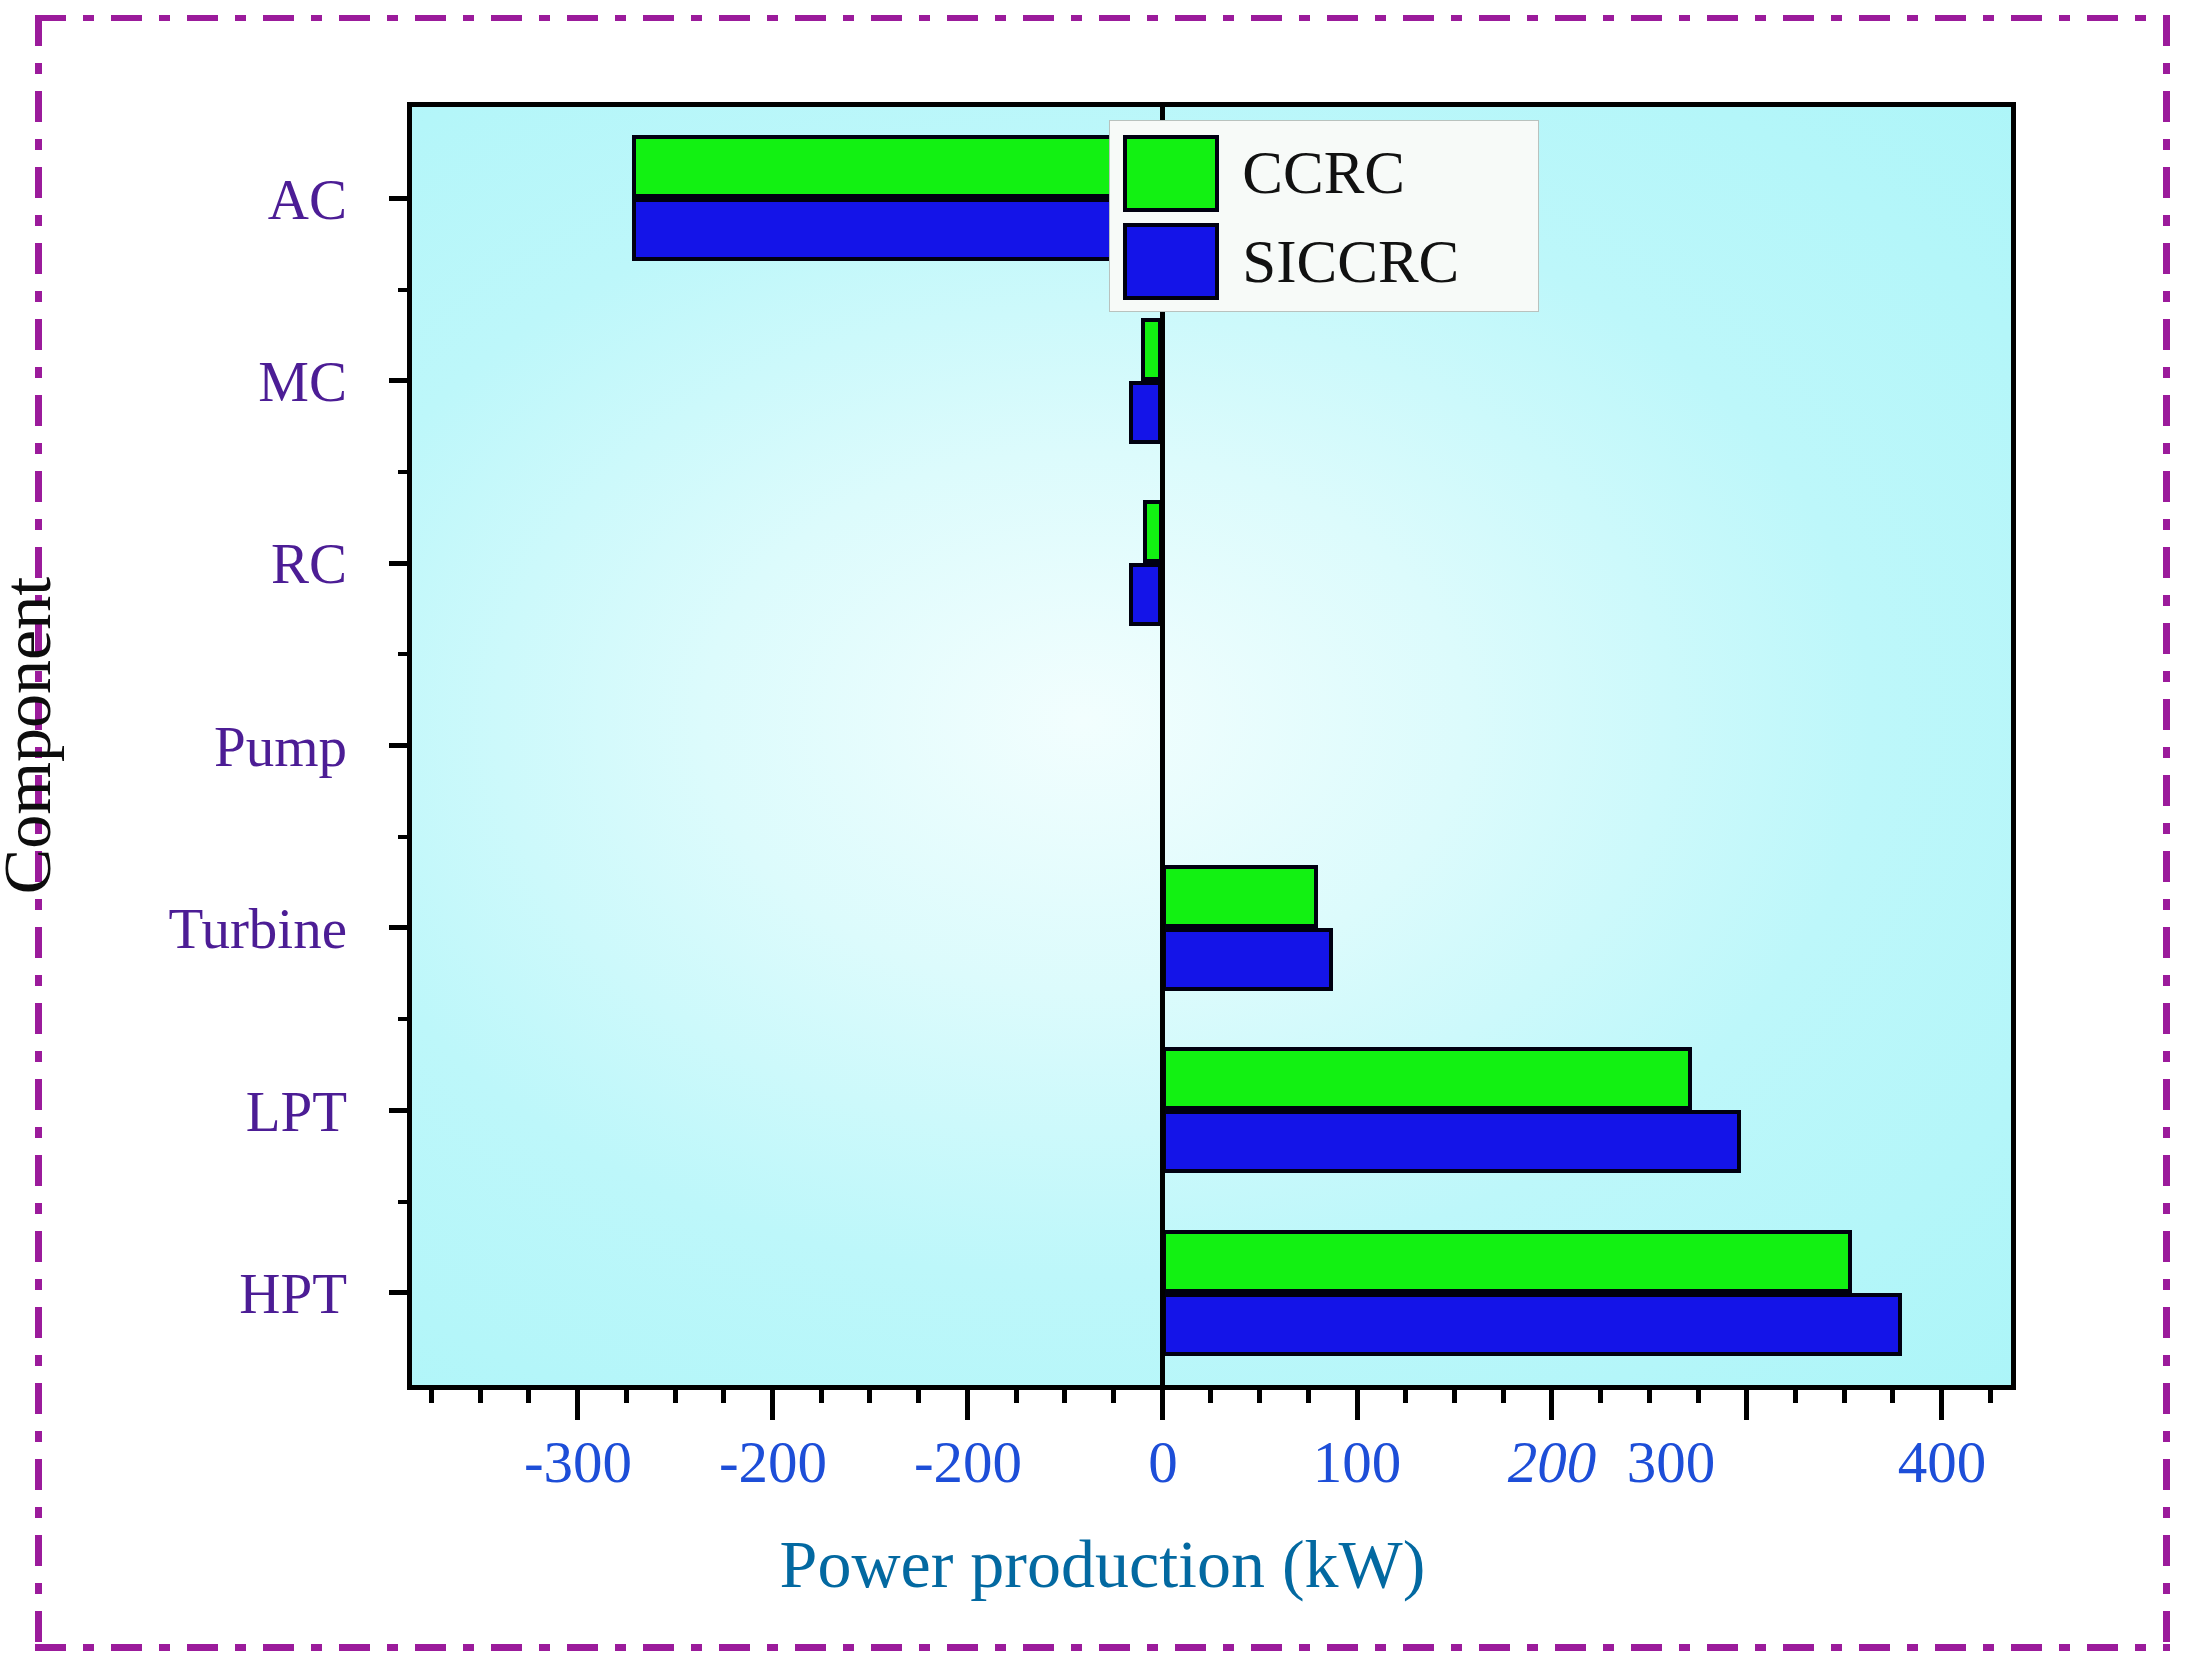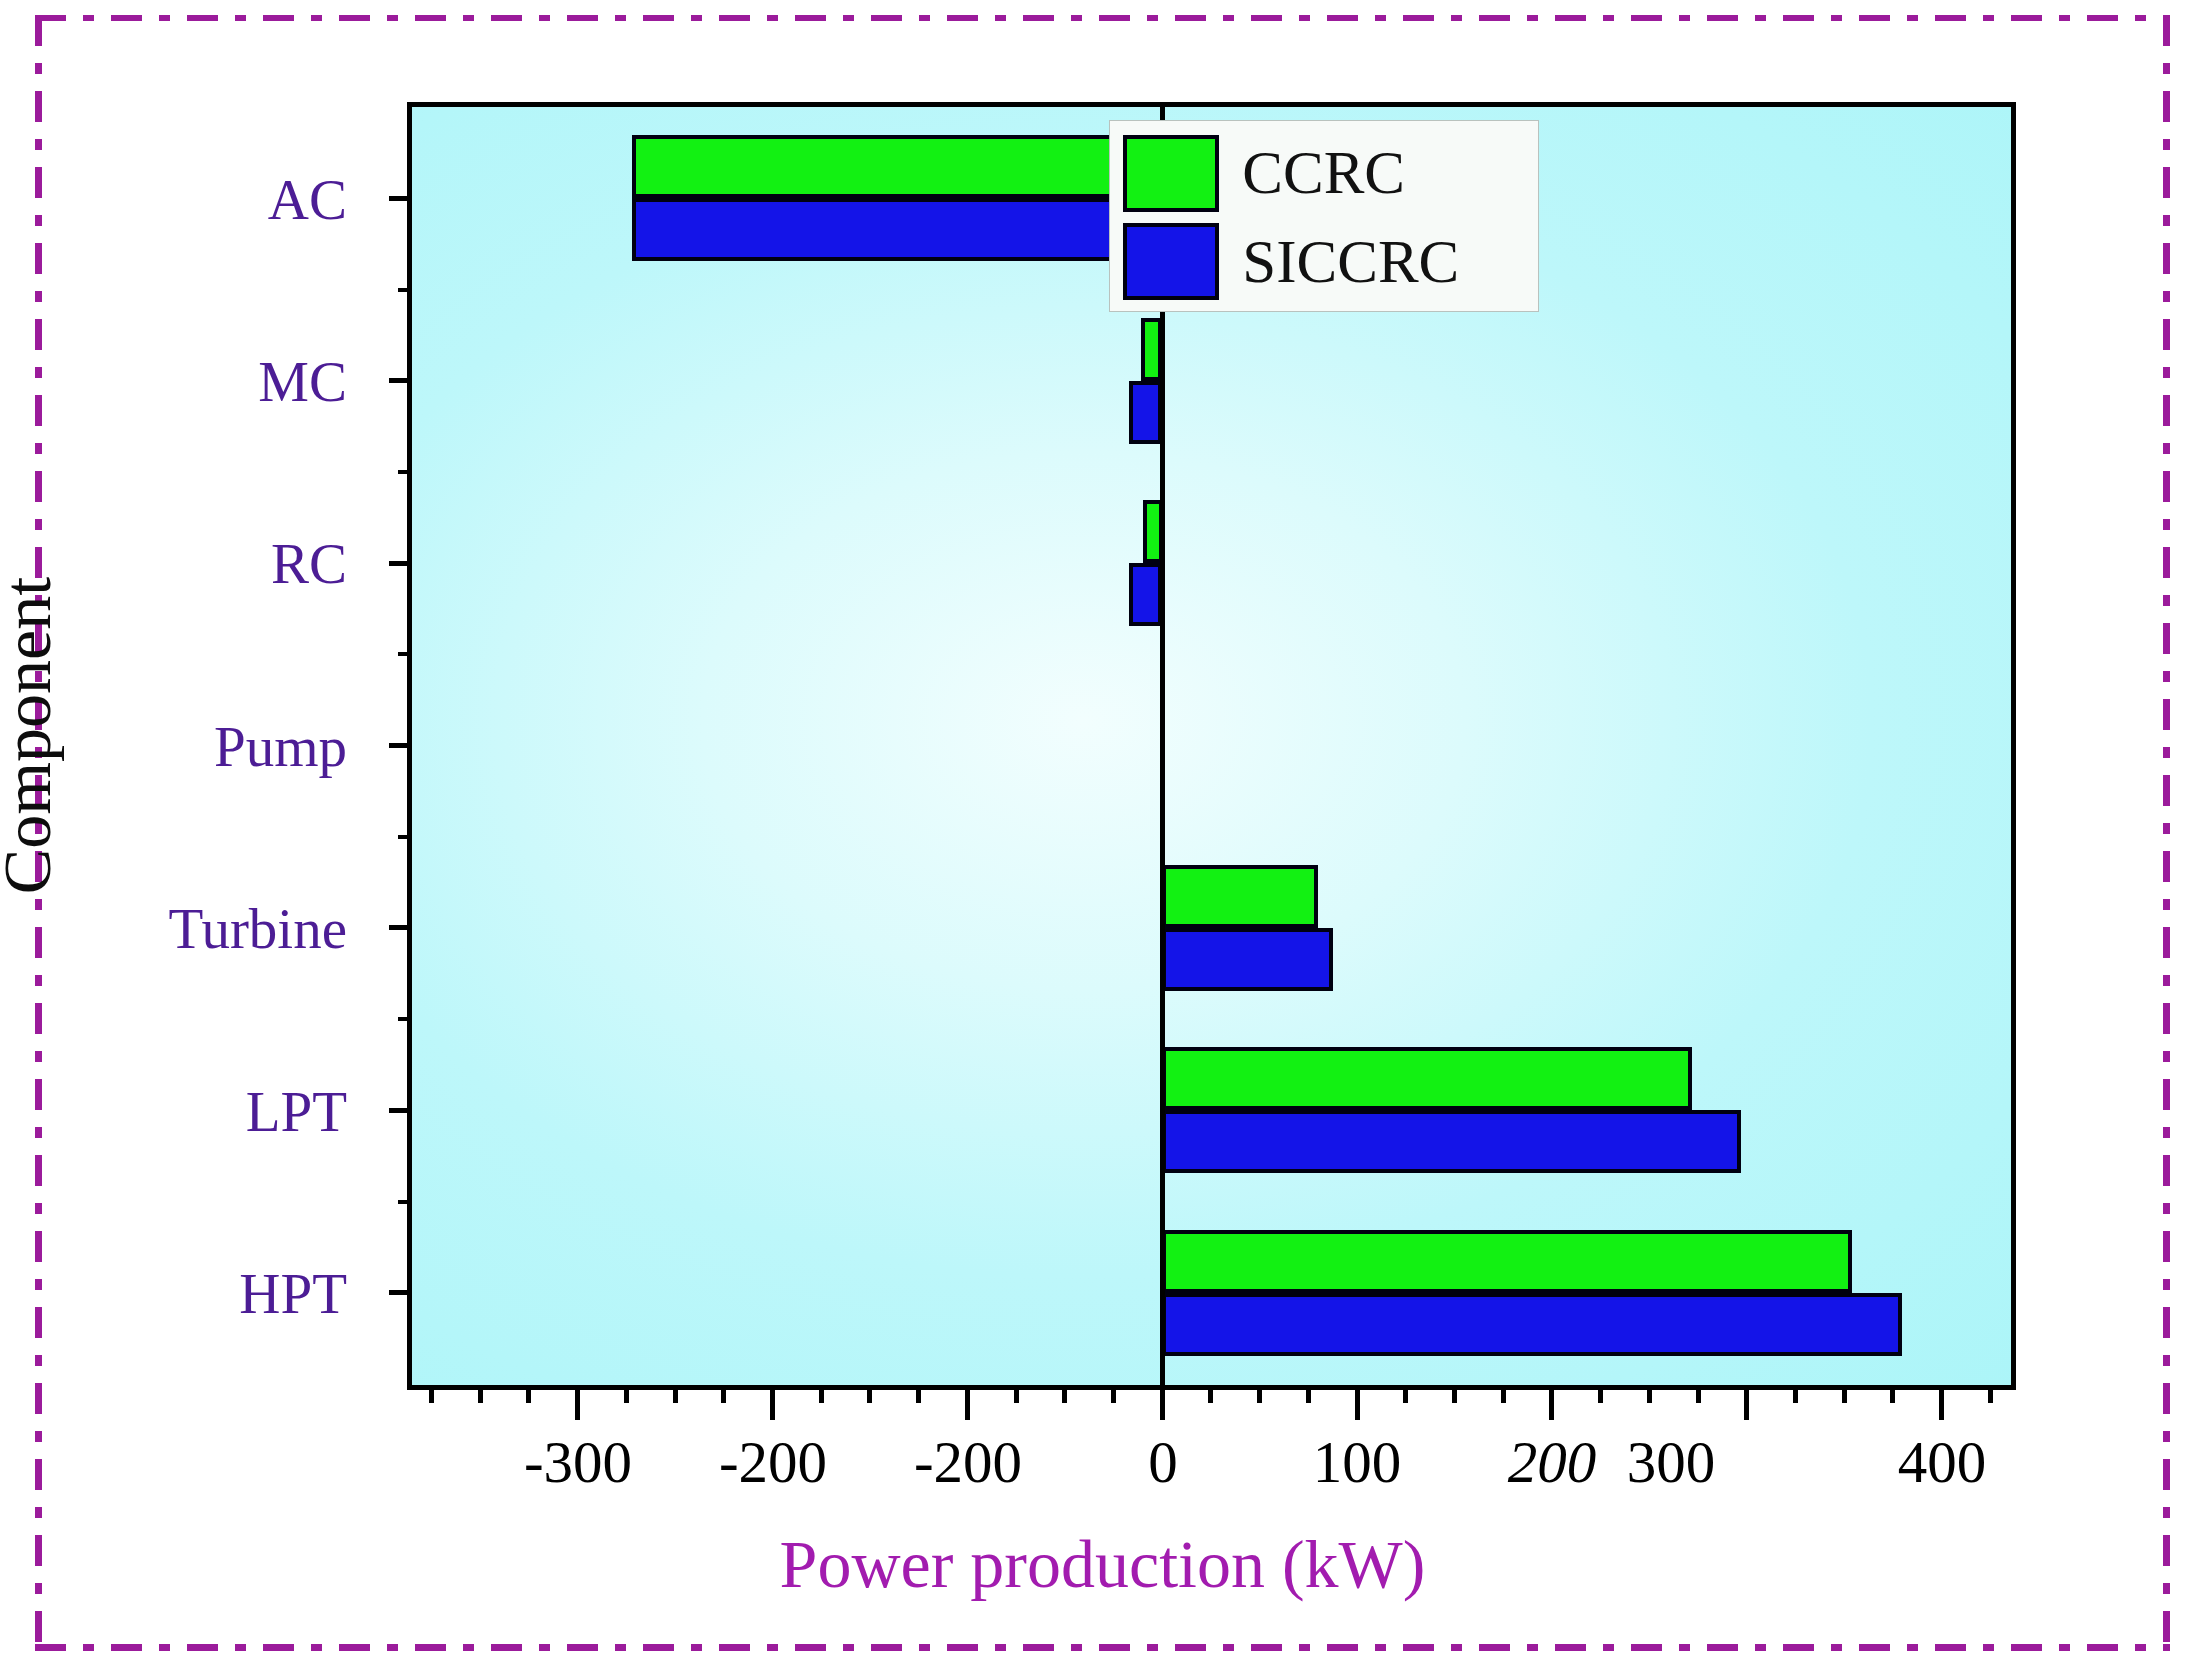--- a/index.html
+++ b/index.html
@@ -74,30 +74,30 @@
   #ylabels{position:absolute;left:0;top:102px;width:387px;height:1288px;}
   .ycat{
     position:absolute;right:40px;
     font-size:57px;color:#4c1d95;white-space:nowrap;
     transform:translateY(-50%);
   }
 
   #xlabels{position:absolute;left:407px;top:1428px;width:1609px;height:79px;}
   .xtl{
     position:absolute;
-    font-size:59px;color:#000000;white-space:nowrap;
+    font-size:59px;color:#1d4ed8;white-space:nowrap;
     transform:translateX(-50%);
   }
 
   #axis-title-x{
     position:absolute;
     left:0;right:0;top:1525px;
     text-align:center;
     font-size:68px;
-    color:#a21caf;
+    color:#0369a1;
   }
   #axis-title-y{
     position:absolute;
     left:-548px; top:696px;
     width:1150px;
     text-align:center;
     font-size:68px;
     color:#0d0d0d;
     transform:rotate(-90deg);
   }

